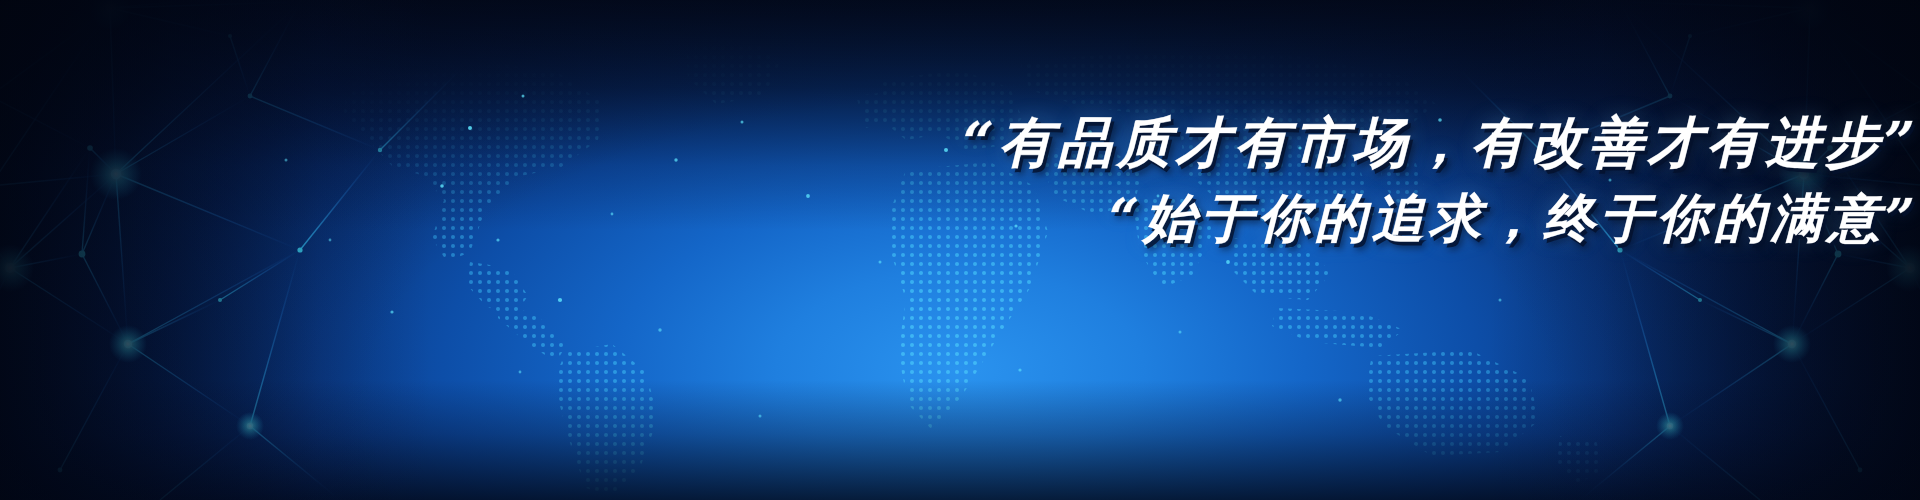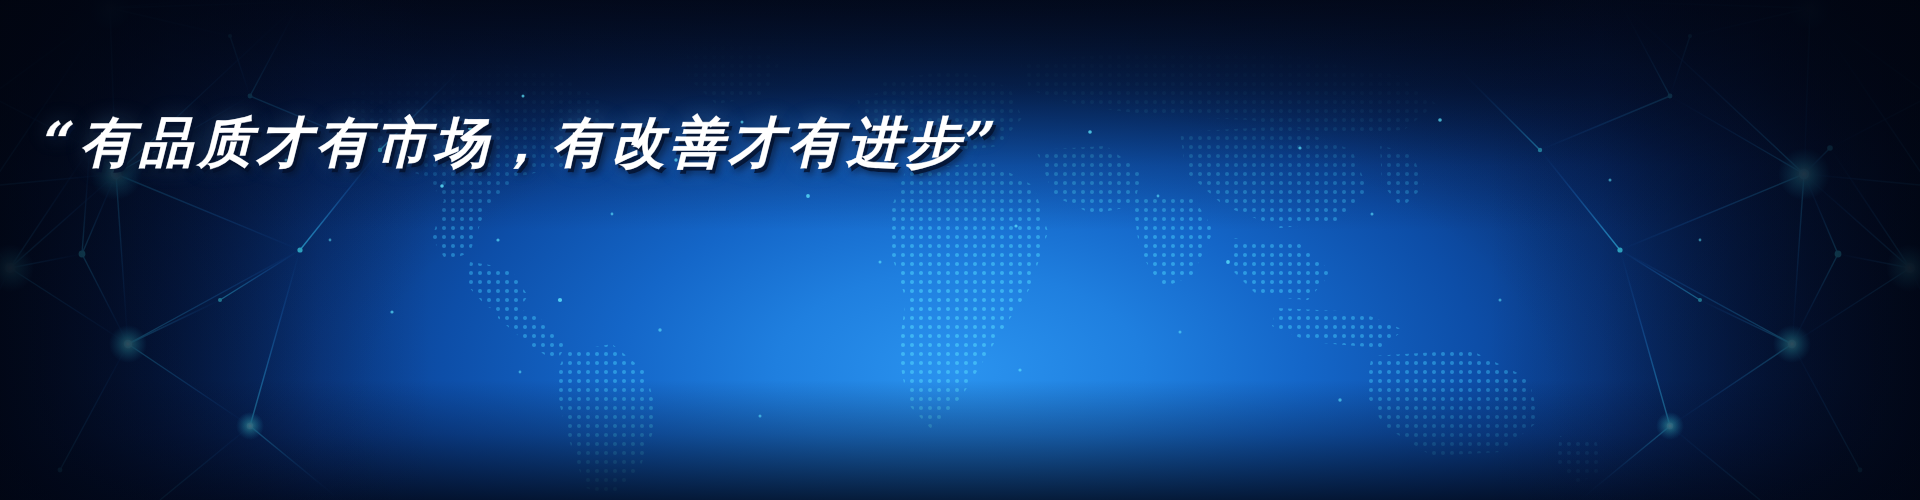--- a/index.html
+++ b/index.html
@@ -107,21 +107,21 @@
     width: 1920px;
     height: 500px;
   }
 
   
   .headline {
     position: absolute;
     left: 0;
     right: 0;
     top: 104px;
-    text-align: left;
+    text-align: right;
     z-index: 10;
     padding-left: 44px;
   }
   .head-line {
     color: #ffffff;
     font-family: "DejaVu Serif", "Liberation Serif", serif;
     font-weight: 700;
     font-style: italic;
     font-size: 54px;
     line-height: 76px;
@@ -380,15 +380,16 @@
       <circle cx="1500" cy="300" r="1.5" opacity="0.55"></circle>
       <circle cx="330" cy="240" r="1.4" opacity="0.5"></circle>
       <circle cx="286" cy="160" r="1.5" opacity="0.5"></circle>
       <circle cx="1610" cy="180" r="1.5" opacity="0.55"></circle>
       <circle cx="1700" cy="240" r="1.4" opacity="0.5"></circle>
     </g>
   </svg>
 
   <div class="headline">
     <div class="head-line l1">“有品质才有市场，有改善才有进步”</div>
+    <div class="head-line l2">“始于你的追求，终于你的满意”</div>
   </div>
 
 </div>
 
 </body></html>

